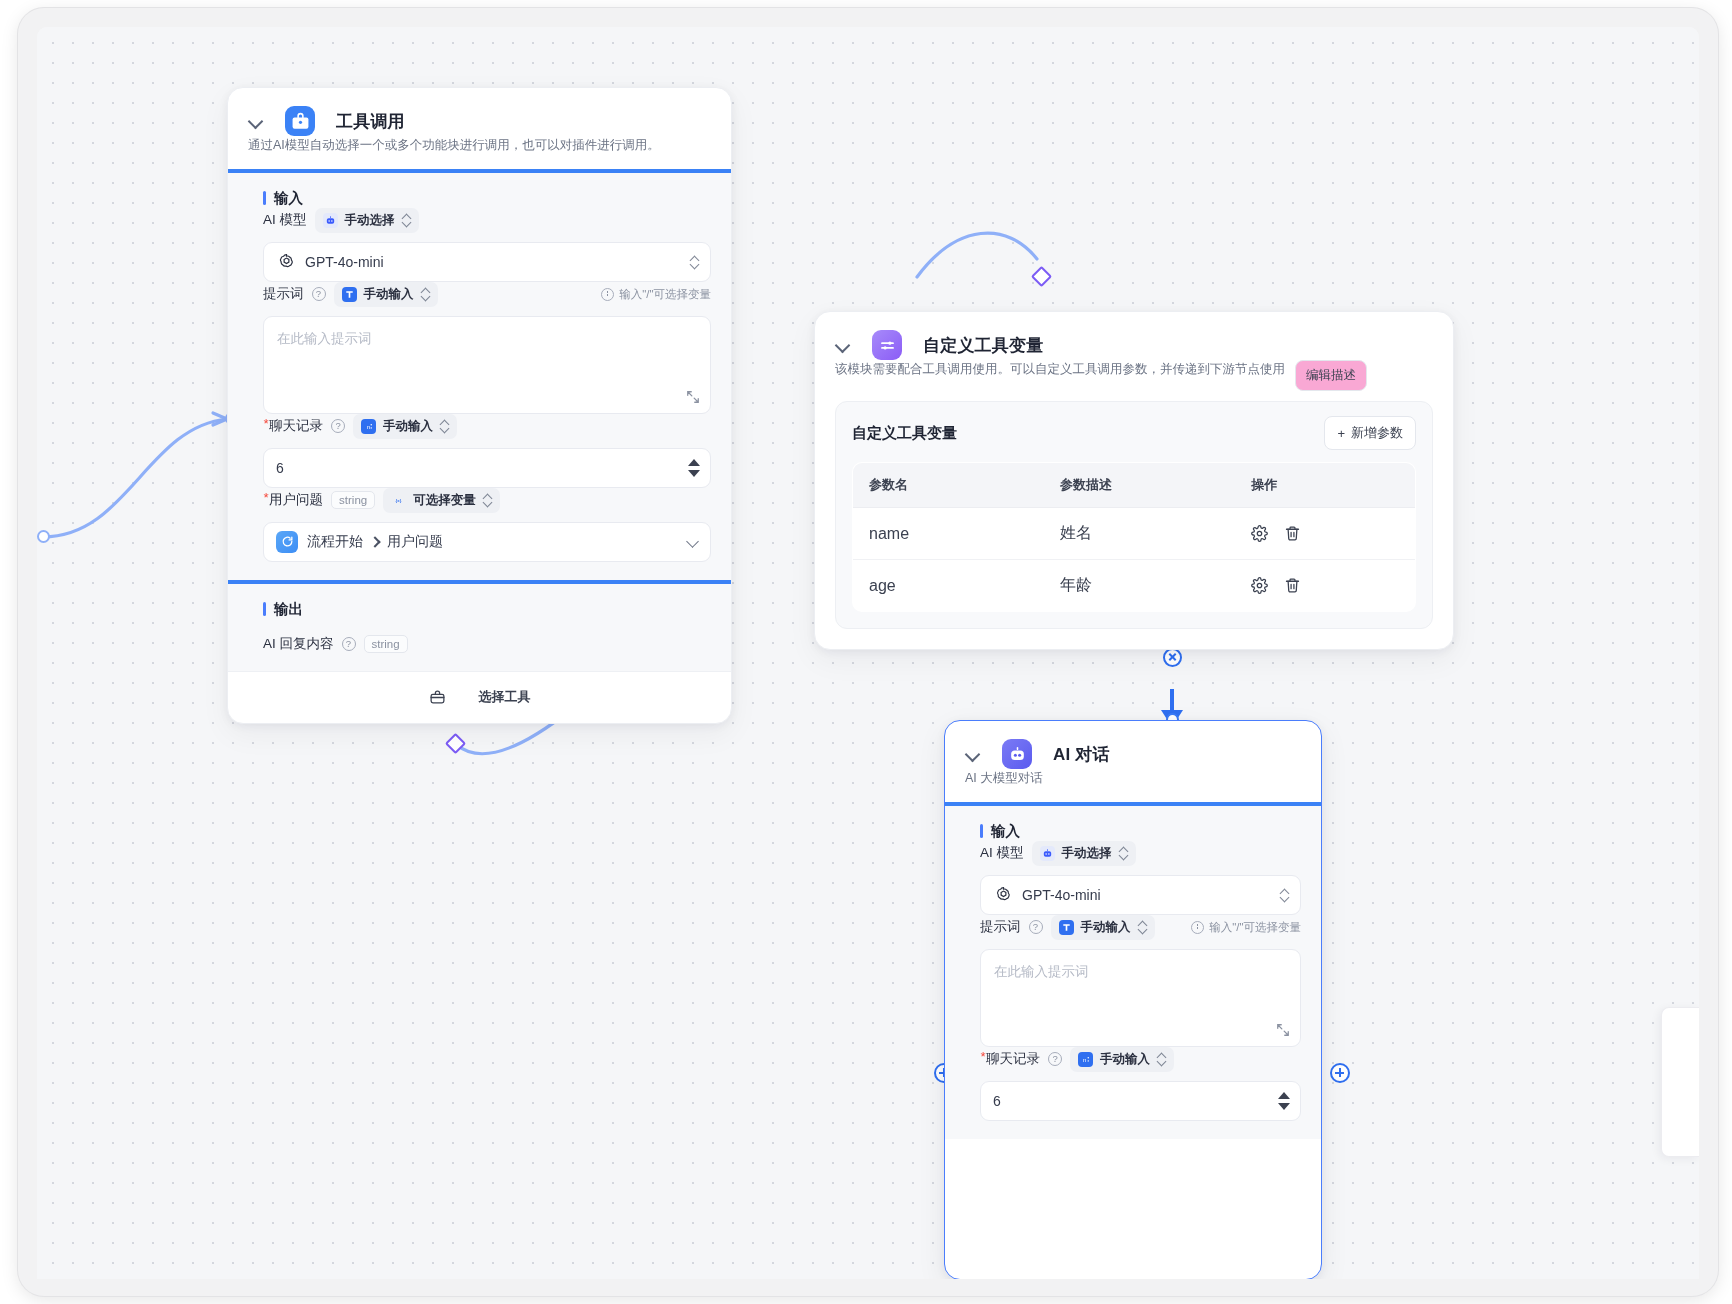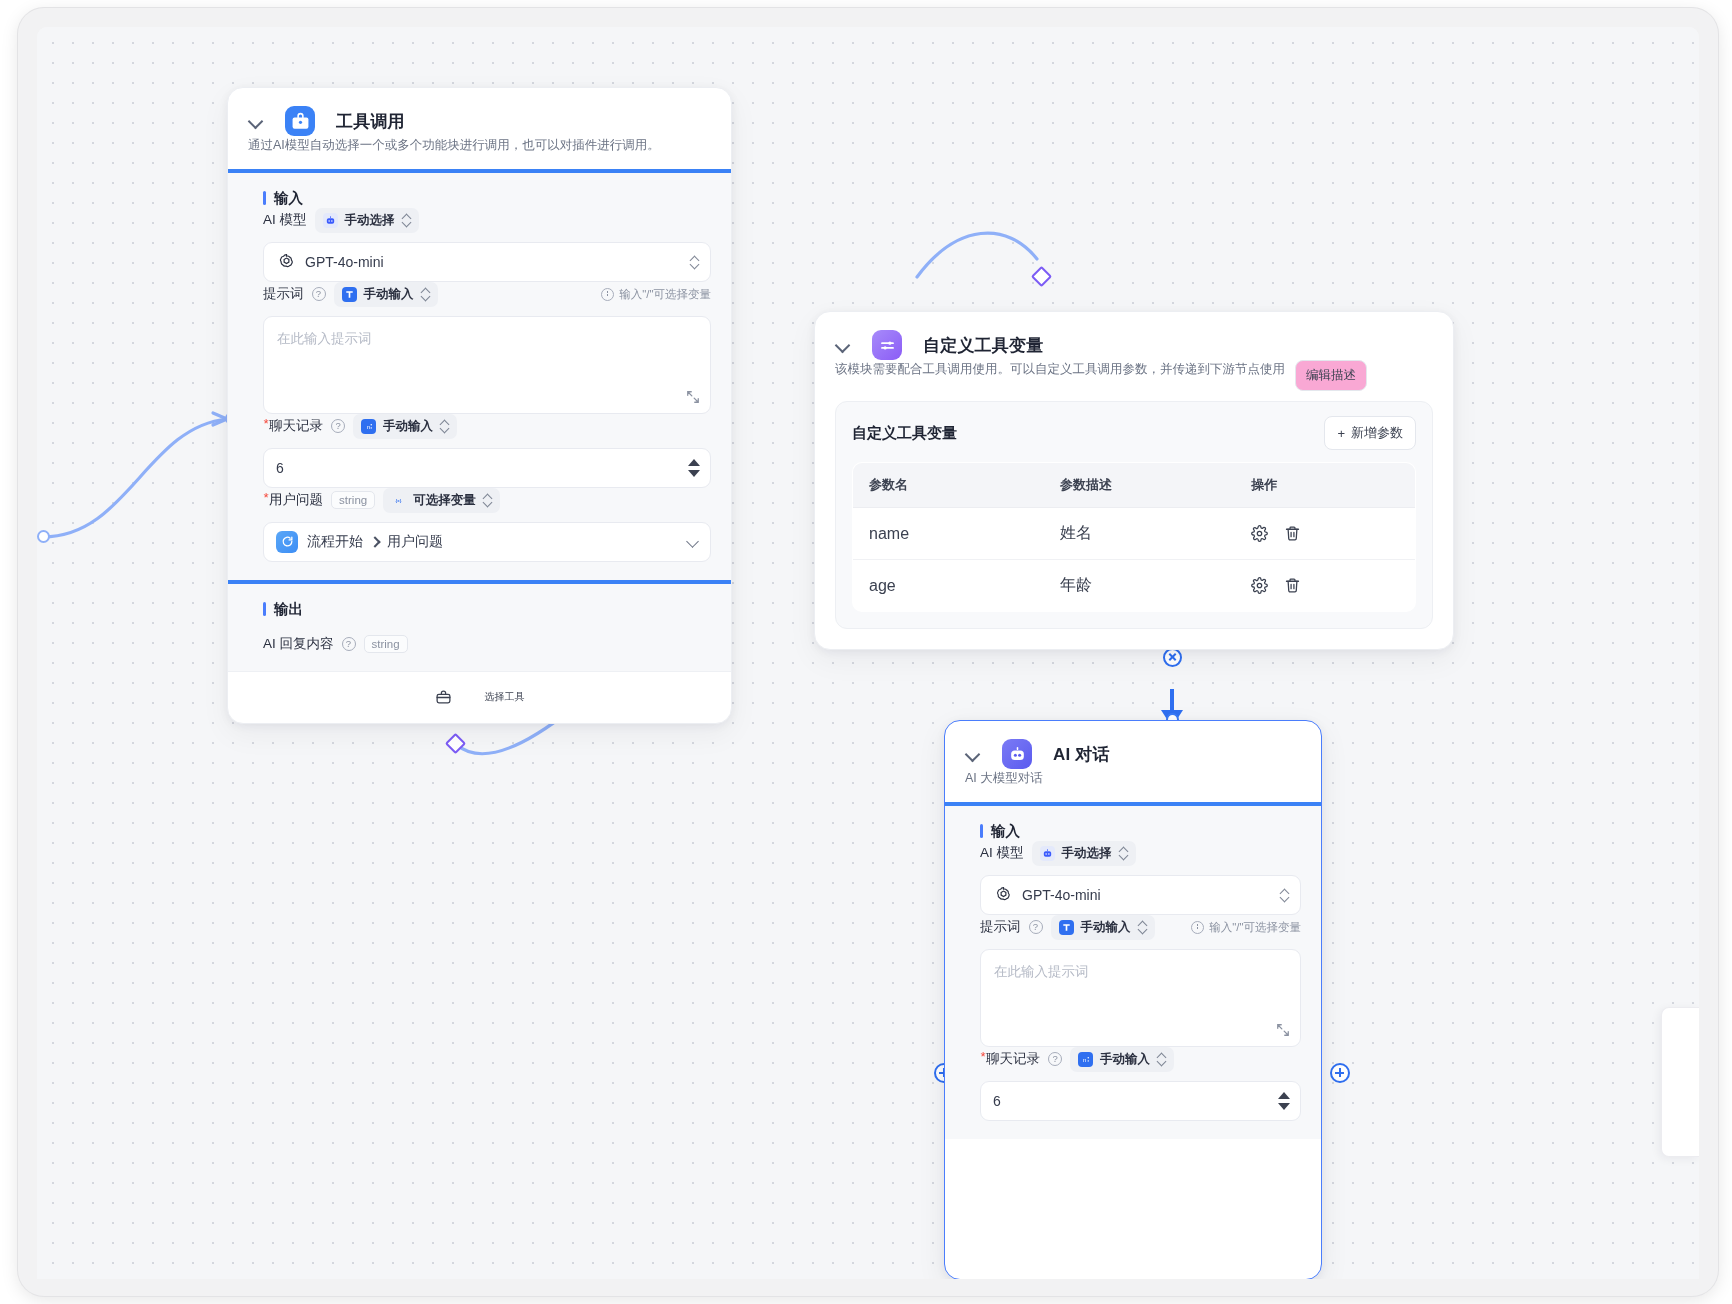--- a/index.html
+++ b/index.html
@@ -166,21 +166,21 @@
   .ref-txt { font-size: 14px; color: #353b4c; display: flex; align-items: center; gap: 8px;}
   .ref-sep { width: 8px; height: 8px; position: relative; display:inline-block;}
   .ref-sep::after { content:""; position:absolute; left:0; top:0; width:6px;height:6px; border-right:2px solid #4b5263; border-top:2px solid #4b5263; transform: rotate(45deg); }
 
   
   .node-foot {
     border-top: 1px solid #eef0f4;
     height: 52px; display: flex; align-items: center; justify-content: center;
     gap: 9px; cursor: pointer;
   }
-  .node-foot .ft-txt { font-size: 10px; font-weight: 400; color: #3b4150; margin-left: 24px; }
+  .node-foot .ft-txt { font-size: 13px; font-weight: 700; color: #3b4150; margin-left: 24px; }
   .node-foot svg { width: 17px; height: 17px; display: block; }
 
   
   .edit-desc-btn {
     border: 1px solid #e4e7ed; background: #f9a8d4; border-radius: 8px;
     font-size: 12.5px; color: #3b4150; padding: 6px 10px; cursor: pointer;
     white-space: nowrap;
   }
   .panel {
     margin: 0 20px 20px 20px;

